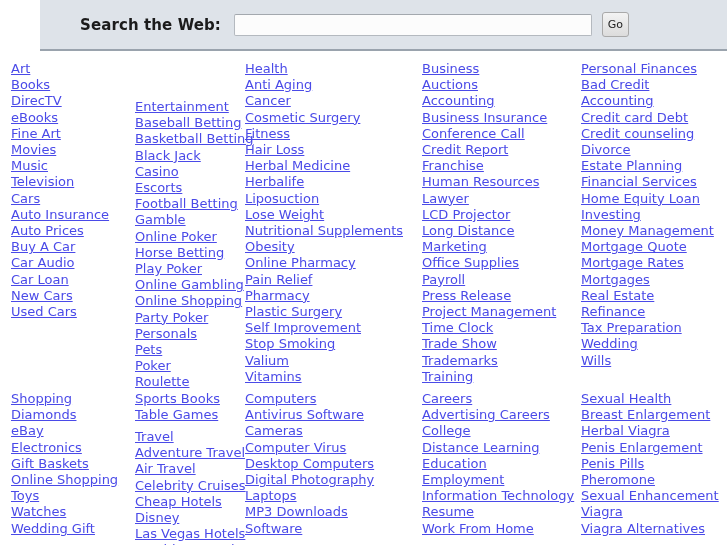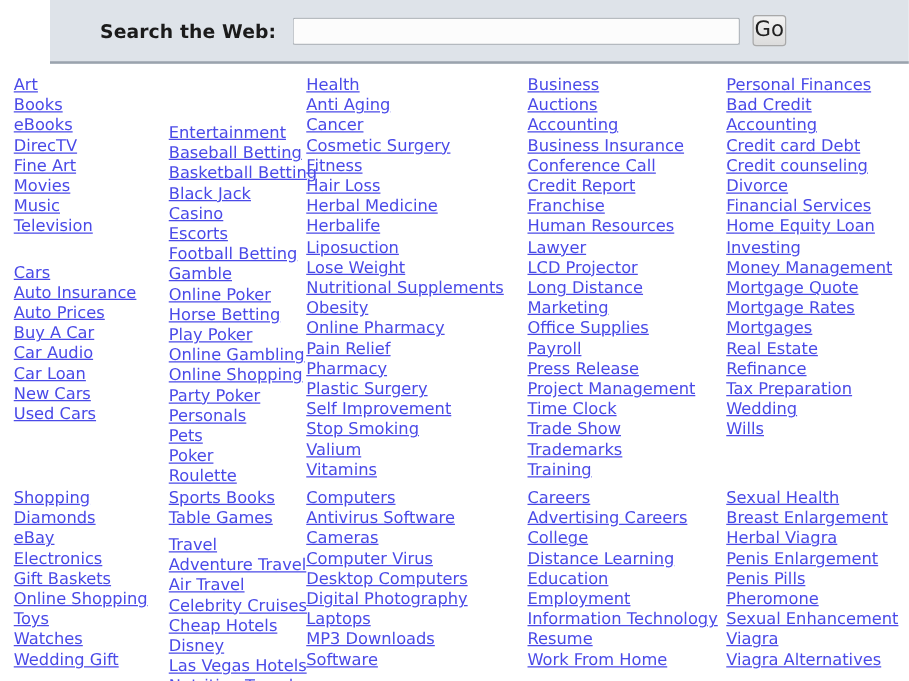--- a/index.html
+++ b/index.html
@@ -52,21 +52,21 @@
   }
   #go-button {
     box-sizing: border-box;
     margin-left: 10px;
     width: 27px;
     height: 25px;
     background: linear-gradient(#f3f3f3, #dcdcdc);
     border: 1px solid #a9a9a9;
     border-radius: 3px;
     font-family: "DejaVu Sans", "Liberation Sans", sans-serif;
-    font-size: 17px;
+    font-size: 11px;
     color: #222;
     cursor: pointer;
     padding: 0;
     line-height: 23px;
     text-align: center;
   }
 
   
   #directory {
     position: relative;
@@ -81,21 +81,21 @@
     position: absolute;
     top: 0;
   }
   .col-0 { left: 11px;  width: 120px; }
   .col-1 { left: 135px; width: 122px; margin-top: 38px; }
   .col-2 { left: 245px; width: 160px; }
   .col-3 { left: 422px; width: 156px; }
   .col-4 { left: 581px; width: 146px; }
 
   .group { margin: 0; }
-  .group + .group { margin-top: 20px; }
+  .group + .group { margin-top: 0; }
 
   .dir-link {
     display: block;
     color: #4a4ae8;
     text-decoration: underline;
     font-size: 13px;
     line-height: 16.2px;
     white-space: nowrap;
     cursor: pointer;
   }
@@ -112,22 +112,22 @@
   <input id="search-input" type="text" placeholder="" style="">
   <button id="go-button">Go</button>
 </div>
 
 <div id="directory">
   <div id="section-top" class="link-section">
       <div class="col col-0">
         <div class="group">
           <a class="dir-link" href="#">Art</a>
           <a class="dir-link" href="#">Books</a>
+          <a class="dir-link" href="#">DirecTV</a>
           <a class="dir-link" href="#">eBooks</a>
-          <a class="dir-link" href="#">DirecTV</a>
           <a class="dir-link" href="#">Fine Art</a>
           <a class="dir-link" href="#">Movies</a>
           <a class="dir-link" href="#">Music</a>
           <a class="dir-link" href="#">Television</a>
         </div>
         <div class="group">
           <a class="dir-link" href="#">Cars</a>
           <a class="dir-link" href="#">Auto Insurance</a>
           <a class="dir-link" href="#">Auto Prices</a>
           <a class="dir-link" href="#">Buy A Car</a>
@@ -210,20 +210,21 @@
         </div>
       </div>
       <div class="col col-4">
         <div class="group">
           <a class="dir-link" href="#">Personal Finances</a>
           <a class="dir-link" href="#">Bad Credit</a>
           <a class="dir-link" href="#">Accounting</a>
           <a class="dir-link" href="#">Credit card Debt</a>
           <a class="dir-link" href="#">Credit counseling</a>
           <a class="dir-link" href="#">Divorce</a>
+          <a class="dir-link" href="#">Estate Planning</a>
           <a class="dir-link" href="#">Financial Services</a>
           <a class="dir-link" href="#">Home Equity Loan</a>
           <a class="dir-link" href="#">Investing</a>
           <a class="dir-link" href="#">Money Management</a>
           <a class="dir-link" href="#">Mortgage Quote</a>
           <a class="dir-link" href="#">Mortgage Rates</a>
           <a class="dir-link" href="#">Mortgages</a>
           <a class="dir-link" href="#">Real Estate</a>
           <a class="dir-link" href="#">Refinance</a>
           <a class="dir-link" href="#">Tax Preparation</a>

